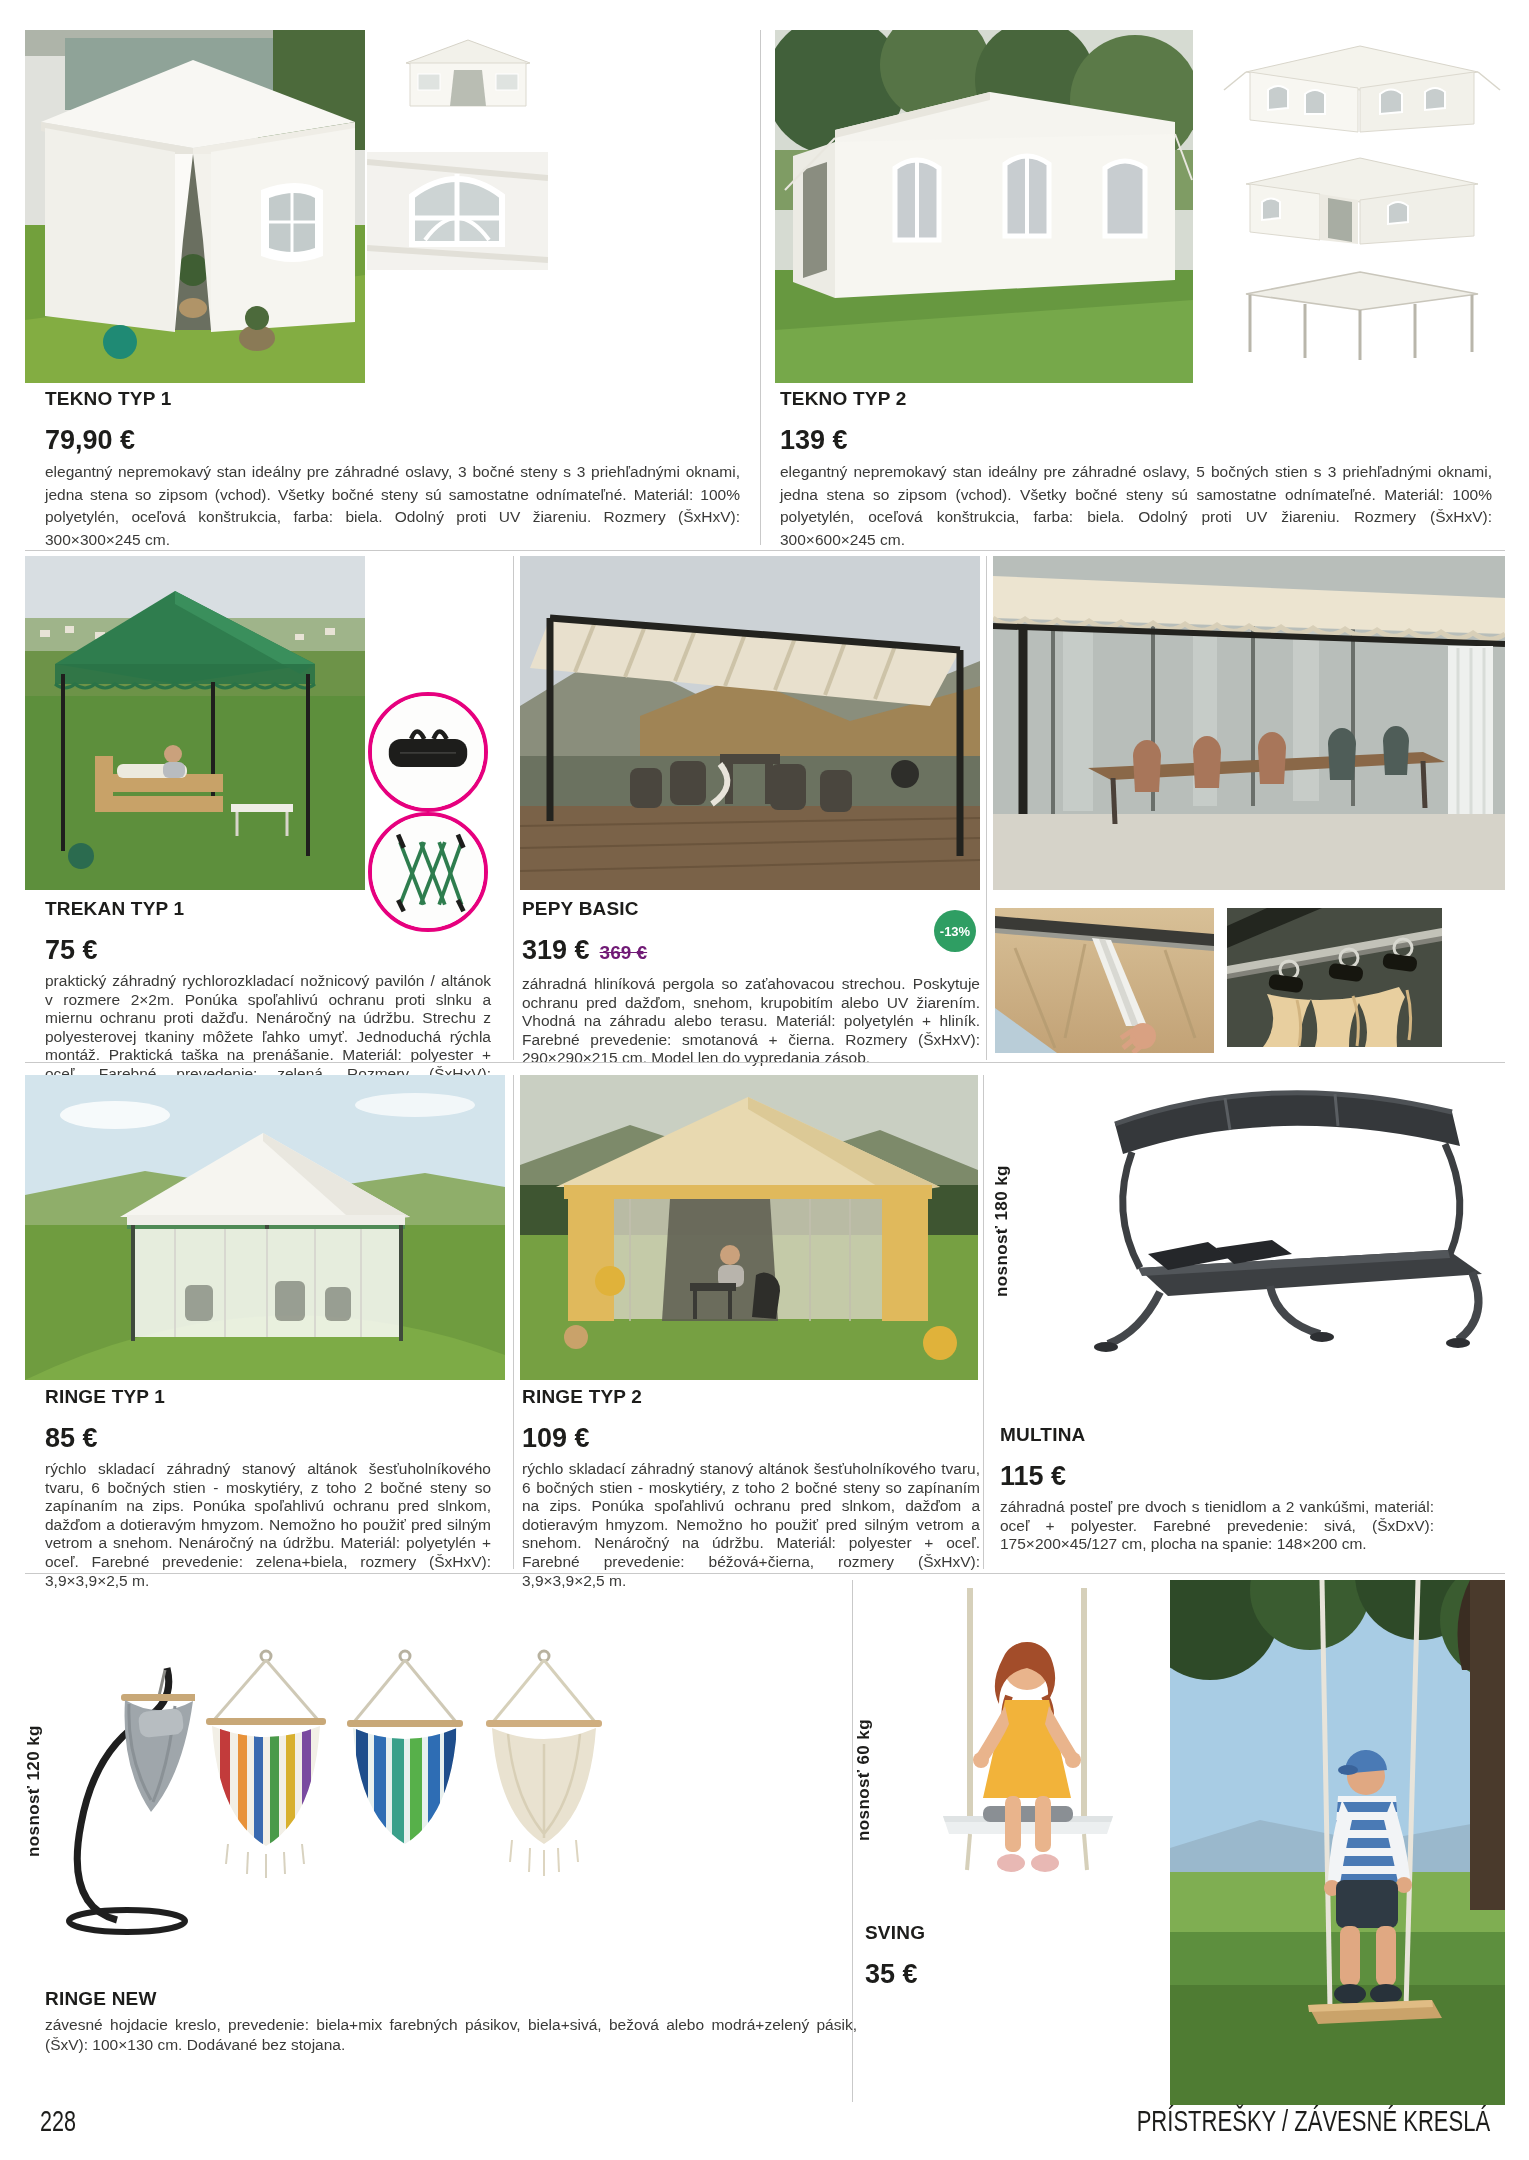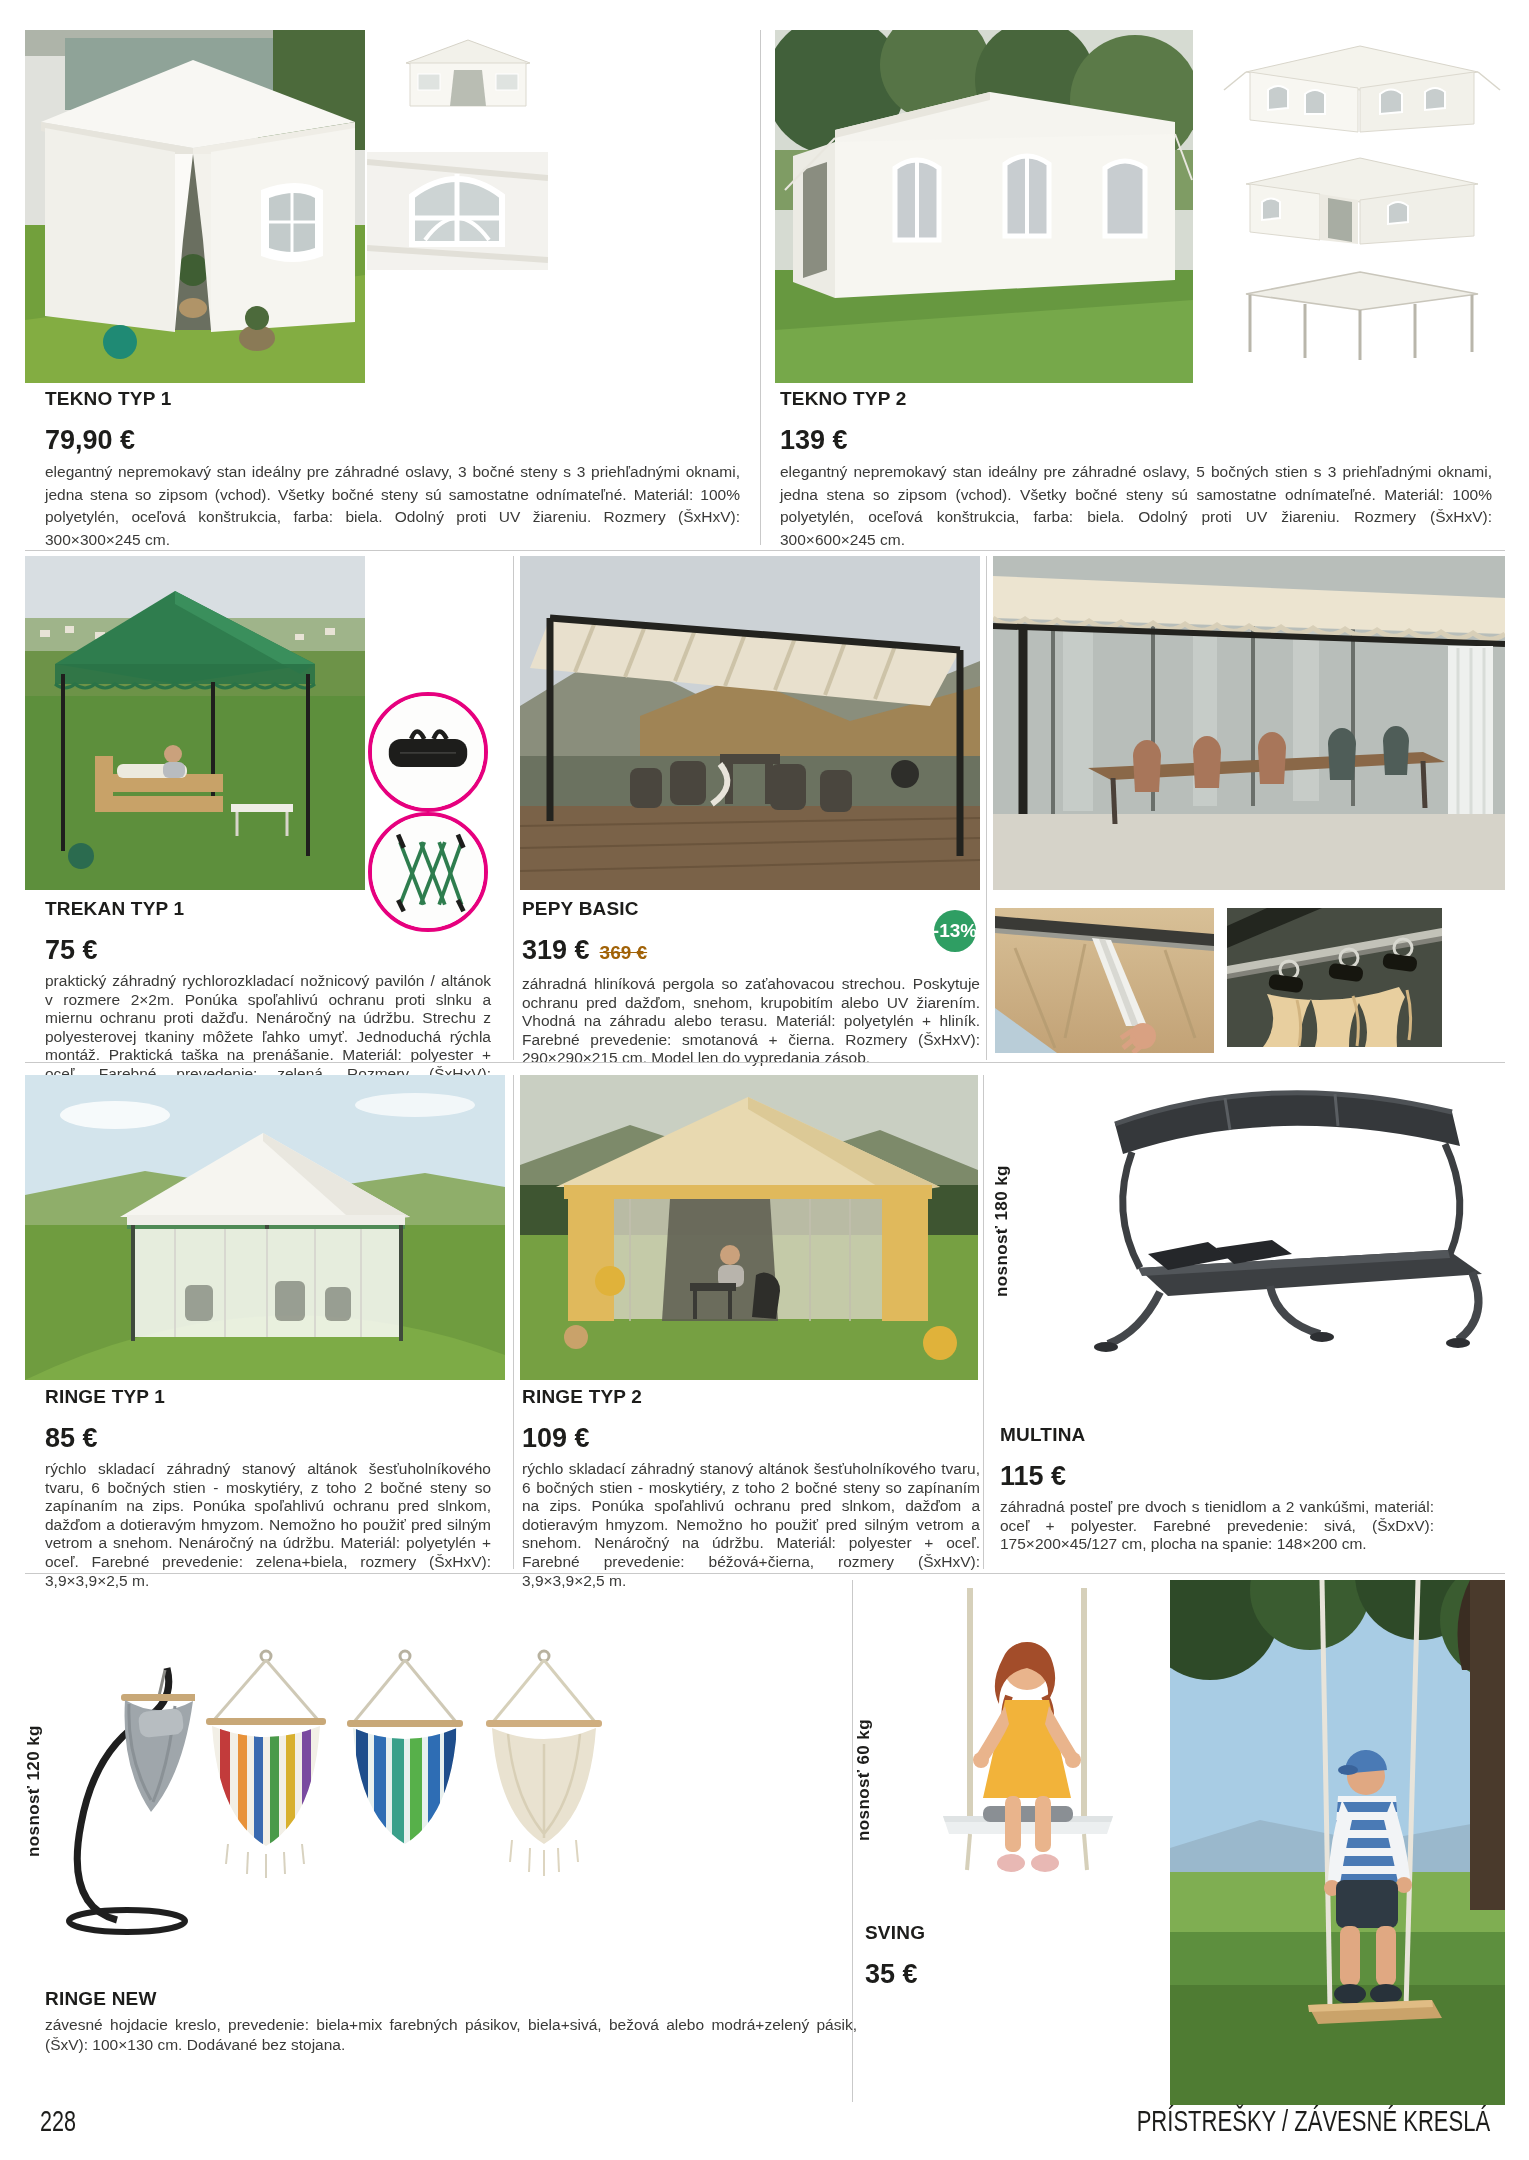--- a/index.html
+++ b/index.html
@@ -5,27 +5,27 @@
   *{margin:0;padding:0;box-sizing:border-box}
   body{position:relative;width:1529px;height:2160px;background:#ffffff;
        font-family:"Liberation Sans",sans-serif;color:#1d1d1b;overflow:hidden}
   .photo{position:absolute;overflow:hidden}
   .photo svg{display:block;width:100%;height:100%}
   .divider-h{position:absolute;height:1px;background:#c9c9c9}
   .divider-v{position:absolute;width:1px;background:#c9c9c9}
   .ptext{position:absolute}
   .ptext h3{font-size:19px;line-height:21px;font-weight:700;letter-spacing:.2px;color:#1d1d1b}
   .price{font-size:27px;font-weight:700;line-height:30px;margin-top:16px;color:#1d1d1b}
-  .oldprice{font-size:19px;font-weight:700;color:#a16207;text-decoration:line-through;margin-left:10px}
+  .oldprice{font-size:19px;font-weight:700;color:#701a75;text-decoration:line-through;margin-left:10px}
   .desc{font-size:15.5px;color:#3a3a38;text-align:justify}
   .lh22{line-height:22.5px;margin-top:6px}
   .lh18{line-height:18.6px;margin-top:7px}
   .lh20{line-height:20px;margin-top:6px}
   .badge{position:absolute;width:42px;height:42px;border-radius:50%;background:#2f9e63;color:#fff;
-         font-size:19px;font-weight:700;display:flex;align-items:center;justify-content:center;z-index:5}
+         font-size:13px;font-weight:700;display:flex;align-items:center;justify-content:center;z-index:5}
   .inset{position:absolute;border-radius:50%;background:#fff;border:4px solid #e6007e;overflow:hidden;z-index:4}
   .vlabel{position:absolute;writing-mode:vertical-rl;transform:rotate(180deg);
           font-weight:700;font-size:17px;color:#1d1d1b;letter-spacing:.4px;white-space:nowrap}
   .footer-num{position:absolute;left:40px;top:2104px;font-size:30px;line-height:34px;color:#1d1d1b;
               transform:scaleX(.72);transform-origin:0 50%}
   .footer-cat{position:absolute;right:39px;top:2104px;font-size:29px;line-height:34px;color:#1d1d1b;
               transform:scaleX(.76);transform-origin:100% 50%;white-space:nowrap}
 </style>
 </head>
 <body>

